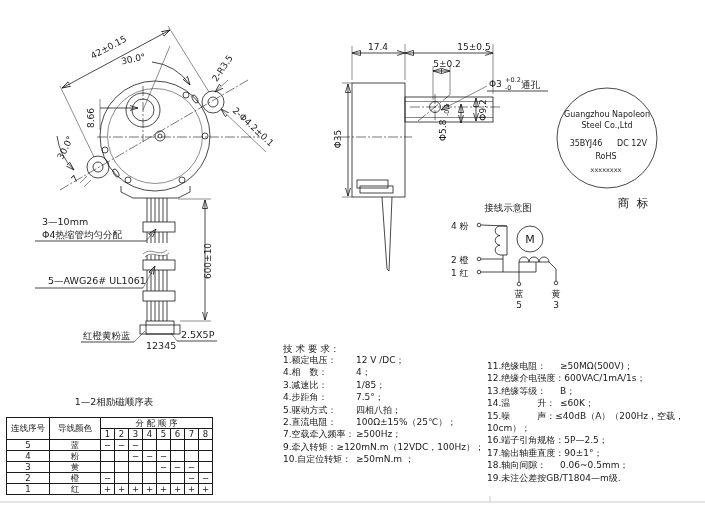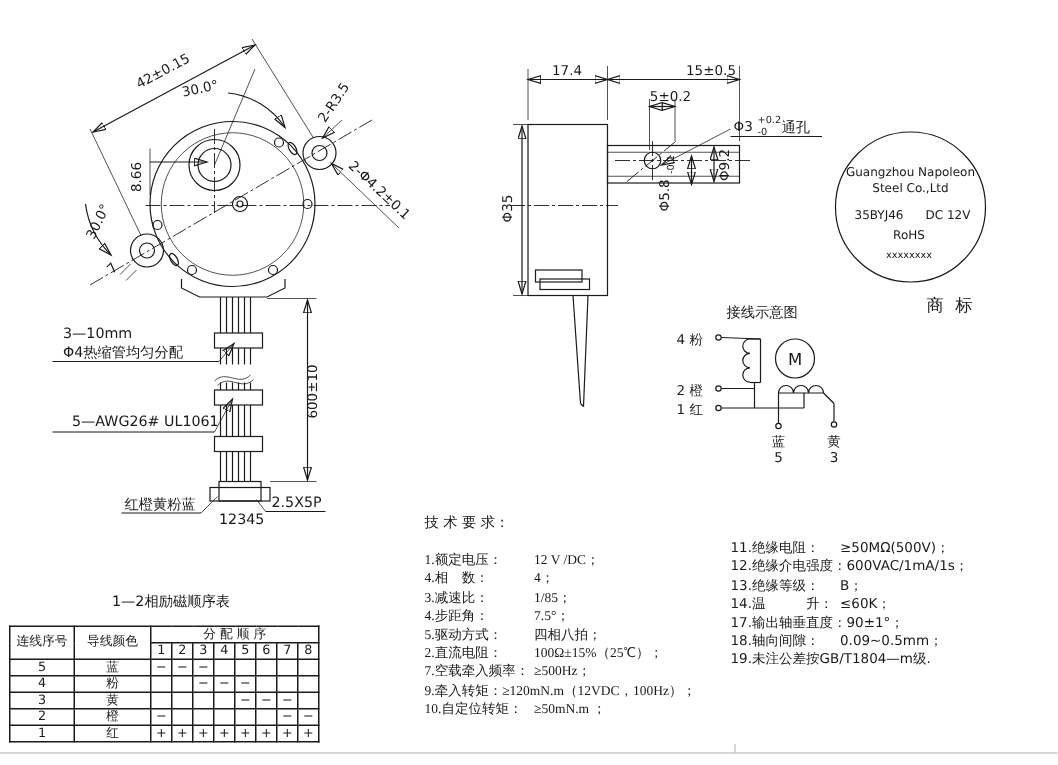--- a/index.html
+++ b/index.html
@@ -31,21 +31,21 @@
   table.ptable td{border:1px solid #1a1a1a;font-size:8.5px;line-height:9px;height:10px;
     text-align:center;padding:0;overflow:hidden;white-space:nowrap;}
   table.ptable td.c1{width:42px;}
   table.ptable td.c2{width:50px;margin-top:16px;}
   table.ptable td.cs{width:13px;}
   #phase-footer{margin-top:22px;margin-left:10px;font-size:9.5px;white-space:nowrap;}
 
   
   #tech-block{position:absolute;left:283px;top:343px;width:420px;}
   #tech-title{font-size:9.5px;line-height:12px;}
-  #tech-left{position:absolute;left:0;top:24px;width:202px;font-family:Liberation Serif, serif;}
+  #tech-left{position:absolute;left:0;top:11px;width:202px;}
   #tech-right{position:absolute;left:204px;top:17px;width:216px;}
   .ti{font-size:9px;line-height:12.4px;white-space:nowrap;}
   .ti.wrap{white-space:normal;}
   .tl{display:inline-block;min-width:73px;}
   .ti.flow .tl{min-width:0;display:inline;}
 </style>
 </head>
 <body>
 
 <div id="sheet">
@@ -357,19 +357,21 @@
     <div class="ti"><span class="tl">2.直流电阻：</span><span class="tv">100Ω±15%（25℃）；</span></div>
     <div class="ti"><span class="tl">7.空载牵入频率：</span><span class="tv">≥500Hz；</span></div>
     <div class="ti flow"><span class="tl">9.牵入转矩：</span><span class="tv">≥120mN.m（12VDC，100Hz）；</span></div>
     <div class="ti"><span class="tl">10.自定位转矩：</span><span class="tv">≥50mN.m ；</span></div>
   </div>
   <div id="tech-right">
     <div class="ti"><span class="tl">11.绝缘电阻：</span><span class="tv">≥50MΩ(500V)；</span></div>
     <div class="ti"><span class="tl">12.绝缘介电强度：</span><span class="tv">600VAC/1mA/1s；</span></div>
     <div class="ti"><span class="tl">13.绝缘等级：</span><span class="tv">B；</span></div>
     <div class="ti"><span class="tl">14.温　　　升：</span><span class="tv">≤60K；</span></div>
+    <div class="ti flow wrap"><span class="tl">15.噪　　　声：</span><span class="tv">≤40dB（A）（200Hz，空载，10cm）；</span></div>
+    <div class="ti"><span class="tl">16.端子引角规格：</span><span class="tv">5P—2.5；</span></div>
     <div class="ti"><span class="tl">17.输出轴垂直度：</span><span class="tv">90±1°；</span></div>
-    <div class="ti"><span class="tl">18.轴向间隙：</span><span class="tv">0.09~0.5mm；</span></div>
+    <div class="ti"><span class="tl">18.轴向间隙：</span><span class="tv">0.06~0.5mm；</span></div>
     <div class="ti flow"><span class="tl">19.未注公差按GB/T1804—m级.</span><span class="tv"></span></div>
   </div>
 </div>
 
 </div>
 
 </body></html>

